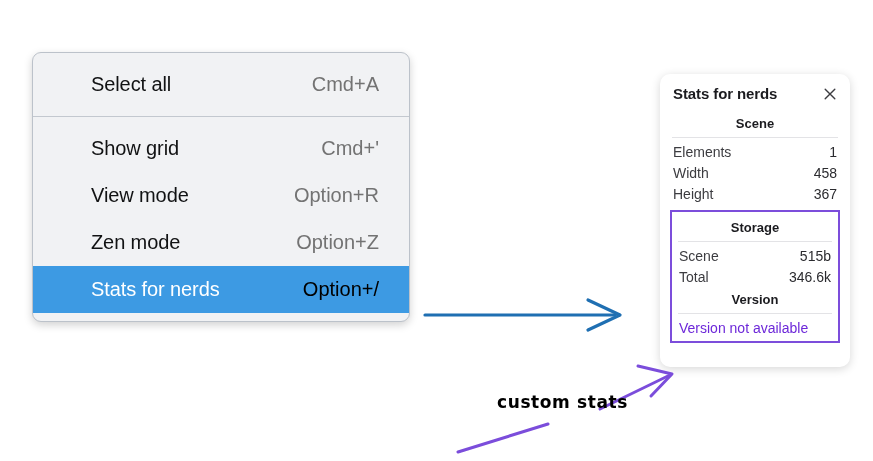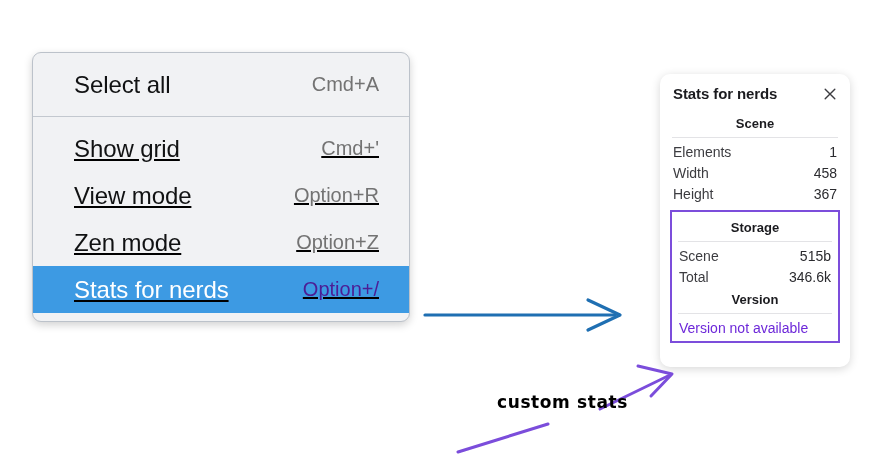--- a/index.html
+++ b/index.html
@@ -26,50 +26,50 @@
     border: 1px solid #bcc2ca;
     border-radius: 9px;
     box-shadow: 0 3px 9px rgba(0,0,0,0.18);
     overflow: hidden;
   }
   .menu-group {
     padding: 8px 0;
   }
   .menu-group + .menu-group {
     border-top: 1px solid #c3c8cf;
-    text-decoration: underline;
   }
   .menu-item {
     display: flex;
     align-items: center;
     justify-content: space-between;
     height: 47px;
     padding: 0 30px 0 41px;
     box-sizing: border-box;
     cursor: default;
   }
   .menu-item .label {
-    font-size: 24px;
+    font-size: 20px;
     color: #111213;
     letter-spacing: -0.1px;
     white-space: nowrap;
+    margin-left: 17px;
   }
   .menu-item .shortcut {
     font-size: 20px;
     color: #737373;
     white-space: nowrap;
   }
   .menu-item.selected {
     background: #3d9ae3;
   }
   .menu-item.selected .label {
     color: #ffffff;
   }
   .menu-item.selected .shortcut {
-    color: #4c1d95;
+    color: #000000;
   }
 
   
   #stats-panel {
     position: absolute;
     left: 660px;
     top: 74px;
     width: 190px;
     background: #ffffff;
     border-radius: 10px;

